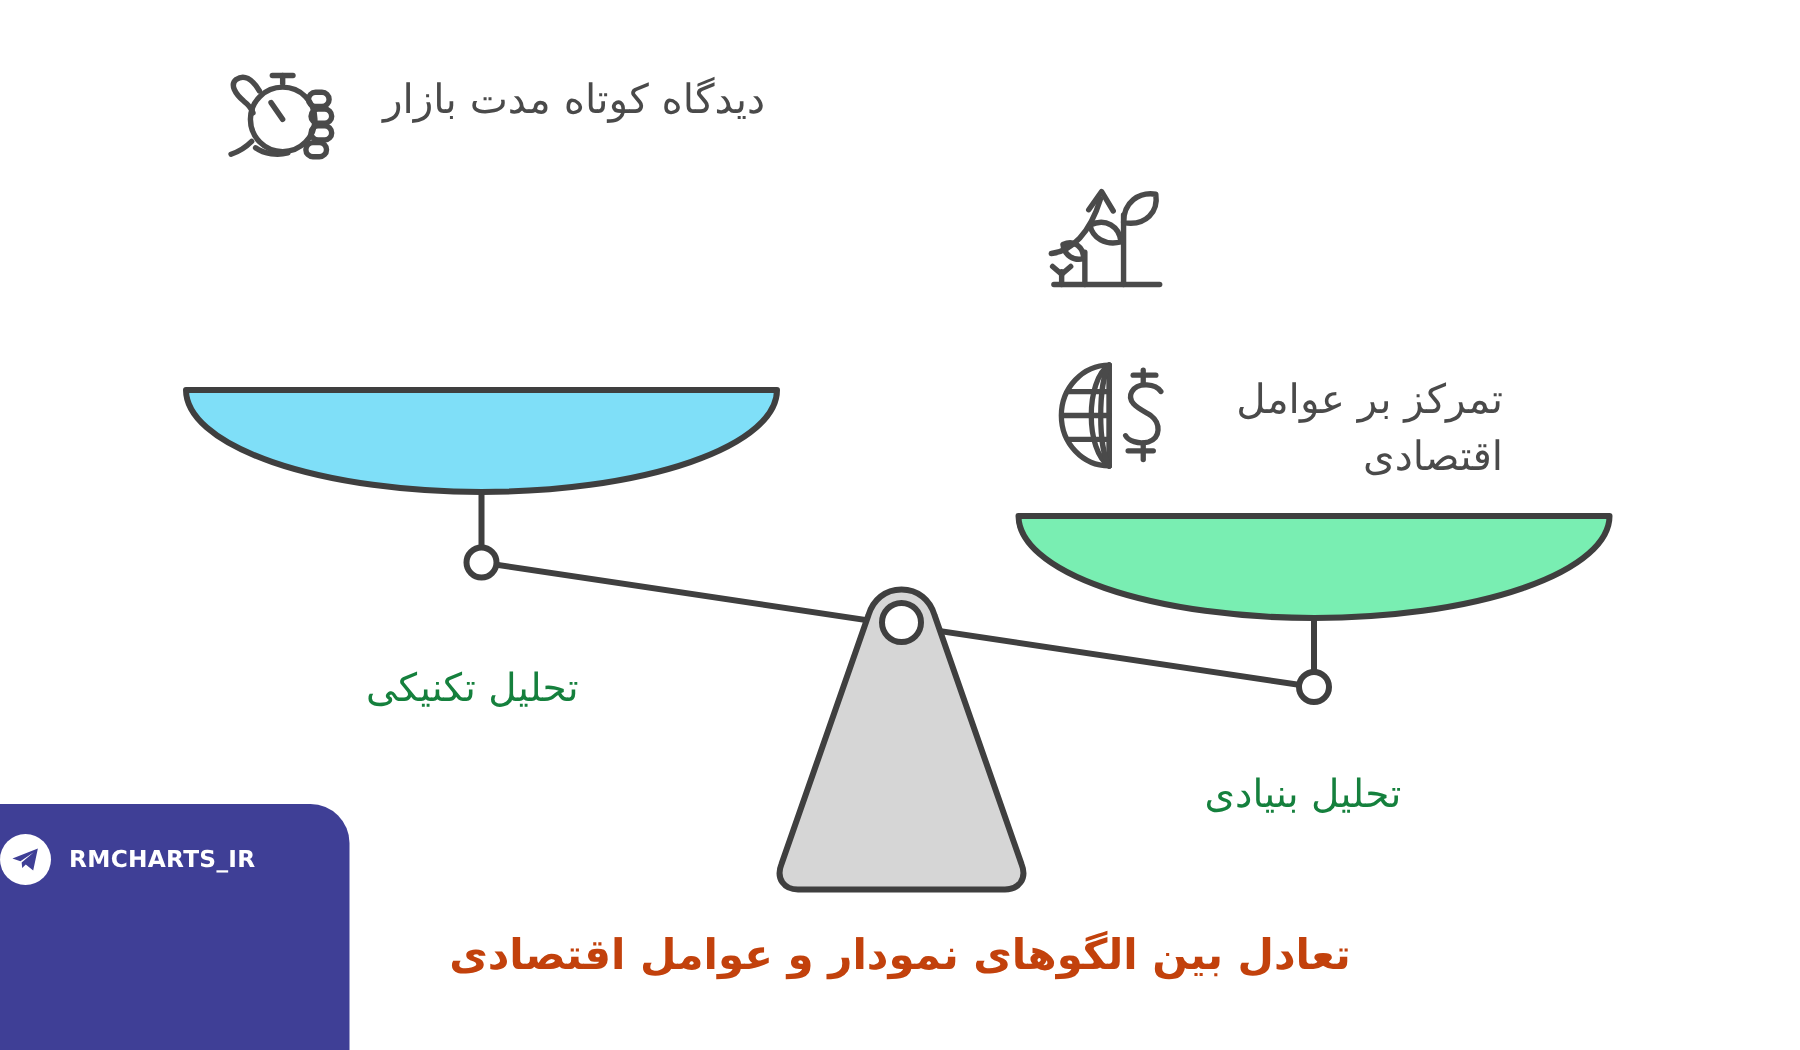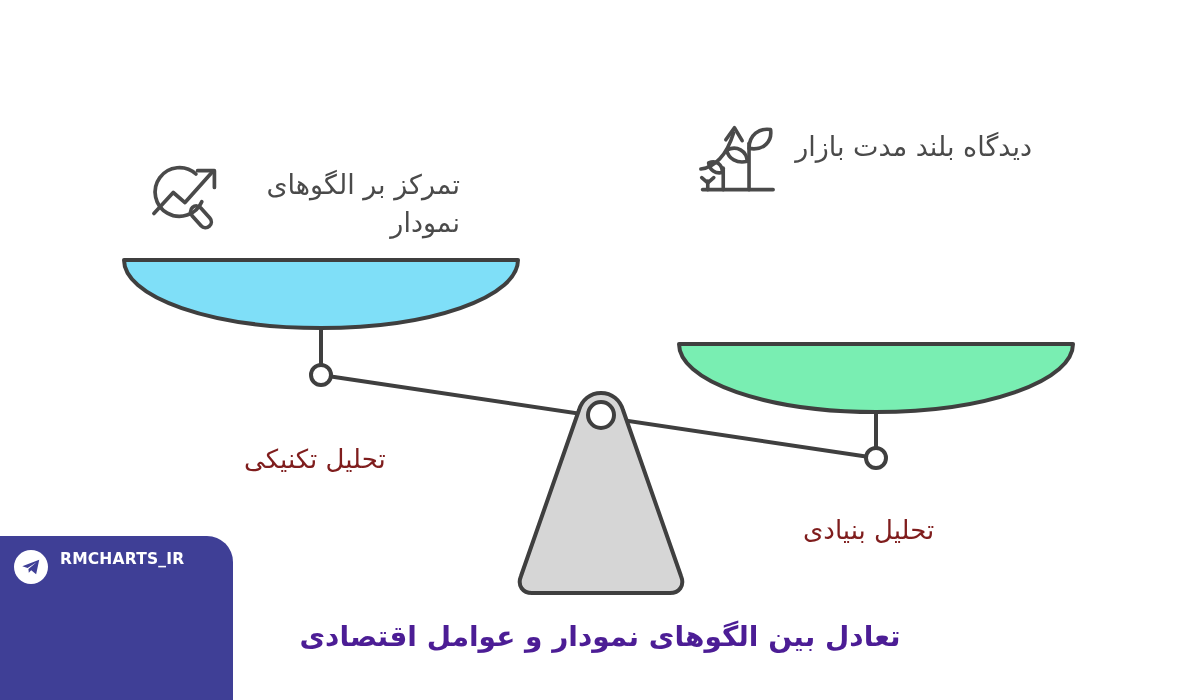--- a/index.html
+++ b/index.html
@@ -65,60 +65,60 @@
     top: 0;
     width: 1200px;
     height: 700px;
     pointer-events: none;
   }
 
   
   .pan-caption {
     position: absolute;
     direction: rtl;
-    color: #7f1d1d;
+    color: #15803d;
     font-size: 26px;
     font-family: "DejaVu Sans", "Liberation Sans", sans-serif;
     white-space: nowrap;
   }
   #caption-left  { left: 244px; top: 444px; }
   #caption-right { left: 803px; top: 515px; }
 
   
   #bottom-title {
     position: absolute;
     left: 230px;
     top: 620px;
     width: 740px;
     text-align: center;
     direction: rtl;
-    color: #4c1d95;
+    color: #c2410c;
     font-size: 28px;
     font-weight: bold;
     font-family: "DejaVu Sans", "Liberation Sans", sans-serif;
     white-space: nowrap;
   }
 
   
   #watermark {
     position: absolute;
     left: 0;
     top: 536px;
     width: 233px;
     height: 164px;
     background: #3f3f96;
     border-top-right-radius: 26px;
     padding: 14px 0 0 0;
     box-sizing: border-box;
   }
   .wm-row {
     display: flex;
-    align-items: flex-start;
+    align-items: center;
     height: 45px;
-    padding-left: 14px;
+    padding-left: 0;
   }
   .wm-ico {
     flex: 0 0 auto;
     width: 34px;
     height: 34px;
     border-radius: 50%;
     background: #ffffff;
     display: flex;
     align-items: center;
     justify-content: center;
@@ -157,33 +157,39 @@
              C 523,593 517,586 521,576
              L 579,410
              C 582,400 590,393 601,393 Z" fill="#D6D6D6" stroke="#3f3f3f" stroke-width="4" stroke-linejoin="round"></path>
 
     <circle cx="601" cy="415" r="13" fill="#ffffff" stroke="#3f3f3f" stroke-width="4"></circle>
 
     <circle cx="321" cy="375" r="10" fill="#ffffff" stroke="#3f3f3f" stroke-width="4"></circle>
     <circle cx="876" cy="458" r="10" fill="#ffffff" stroke="#3f3f3f" stroke-width="4"></circle>
   </svg>
 
-
-  <div class="feature" id="feat-chart">
+  <div class="feature" id="feat-short">
     <div class="icon-box">
-      <svg width="84" height="84" viewBox="0 0 100 100" fill="none" stroke="#4a4a4a" stroke-width="4.4" stroke-linecap="round" stroke-linejoin="round">
-        <path d="M 63 25 A 29 29 0 1 0 70 58"></path>
-        <path d="M 13 72 L 36 47 L 50 59 L 83 22"></path>
-        <polyline points="65,21 85,21 85,41"></polyline>
-        <rect x="62" y="61" width="14" height="30" rx="7" transform="rotate(-42 69 76)"></rect>
+      <svg width="86" height="86" viewBox="0 0 100 100" fill="none" stroke="#4a4a4a" stroke-width="4.2" stroke-linecap="round" stroke-linejoin="round">
+        <circle cx="54" cy="53" r="25"></circle>
+        <line x1="54" y1="53" x2="45" y2="40"></line>
+        <line x1="54" y1="25" x2="54" y2="19"></line>
+        <line x1="46" y1="19" x2="62" y2="19"></line>
+        <path d="M 36 31 C 30 21 24 18 18 22 C 13 26 17 33 24 39 C 28 42 30 45 31 48"></path>
+        <path d="M 30 70 C 26 74 20 78 14 80"></path>
+        <path d="M 33 75 C 40 80 50 81 58 79"></path>
+        <rect x="74" y="32" width="16" height="11" rx="5.5"></rect>
+        <rect x="76" y="45" width="16" height="11" rx="5.5"></rect>
+        <rect x="76" y="58" width="16" height="11" rx="5.5"></rect>
+        <rect x="72" y="71" width="16" height="11" rx="5.5"></rect>
       </svg>
     </div>
-    <div class="label">تمرکز بر الگوهای
-نمودار</div>
-  </div>
+    <div class="label">دیدگاه کوتاه مدت بازار</div>
+  </div>
+
 
   <div class="feature" id="feat-long">
     <div class="icon-box">
       <svg width="86" height="86" viewBox="0 0 100 100" fill="none" stroke="#4a4a4a" stroke-width="4.2" stroke-linecap="round" stroke-linejoin="round">
         <line x1="10" y1="88" x2="92" y2="88"></line>
 
         <line x1="64" y1="88" x2="64" y2="34"></line>
         <path d="M 64 40 C 64 24 76 16 89 18 C 91 31 82 43 64 40 Z"></path>
         <path d="M 62 55 C 50 58 40 52 38 42 C 50 36 61 43 62 55 Z"></path>
 
@@ -191,23 +197,45 @@
         <path d="M 33 68 C 25 70 18 65 17 57 C 26 53 33 59 33 68 Z"></path>
 
         <line x1="16" y1="88" x2="16" y2="78"></line>
         <path d="M 16 80 L 9 74"></path>
         <path d="M 16 80 L 23 74"></path>
 
         <path d="M 8 64 C 24 62 38 48 46 22"></path>
         <polyline points="37,30 47,16 56,31"></polyline>
       </svg>
     </div>
-    <div class="label">دیدگاه بلند مدت بازار</div>
-  </div>
-
+  </div>
+
+  <div class="feature" id="feat-econ">
+    <div class="icon-box">
+      <svg width="84" height="84" viewBox="0 0 100 100" fill="none" stroke="#4a4a4a" stroke-width="4.2" stroke-linecap="round" stroke-linejoin="round">
+
+        <path d="M 47 10 A 38 40 0 0 0 47 90 Z"></path>
+        <line x1="47" y1="10" x2="47" y2="90"></line>
+        <path d="M 47 10 C 28 22 28 78 47 90"></path>
+        <path d="M 47 10 C 38 24 38 76 47 90"></path>
+        <line x1="15" y1="31" x2="47" y2="31"></line>
+        <line x1="10" y1="50" x2="47" y2="50"></line>
+        <line x1="15" y1="69" x2="47" y2="69"></line>
+
+        <path d="M 88 31 C 84 25 70 23 65 31 C 60 40 72 45 80 50
+                 C 88 56 88 68 78 71 C 70 73 62 70 60 66"></path>
+        <line x1="74" y1="14" x2="74" y2="24"></line>
+        <line x1="66" y1="18" x2="84" y2="18"></line>
+        <line x1="74" y1="72" x2="74" y2="85"></line>
+        <line x1="62" y1="78" x2="82" y2="78"></line>
+      </svg>
+    </div>
+    <div class="label">تمرکز بر عوامل
+اقتصادی</div>
+  </div>
 
   <div class="pan-caption" id="caption-left">تحلیل تکنیکی</div>
   <div class="pan-caption" id="caption-right">تحلیل بنیادی</div>
 
   <div id="bottom-title">تعادل بین الگوهای نمودار و عوامل اقتصادی</div>
 
   <div id="watermark">
 
     <div class="wm-row">
       <div class="wm-ico">

